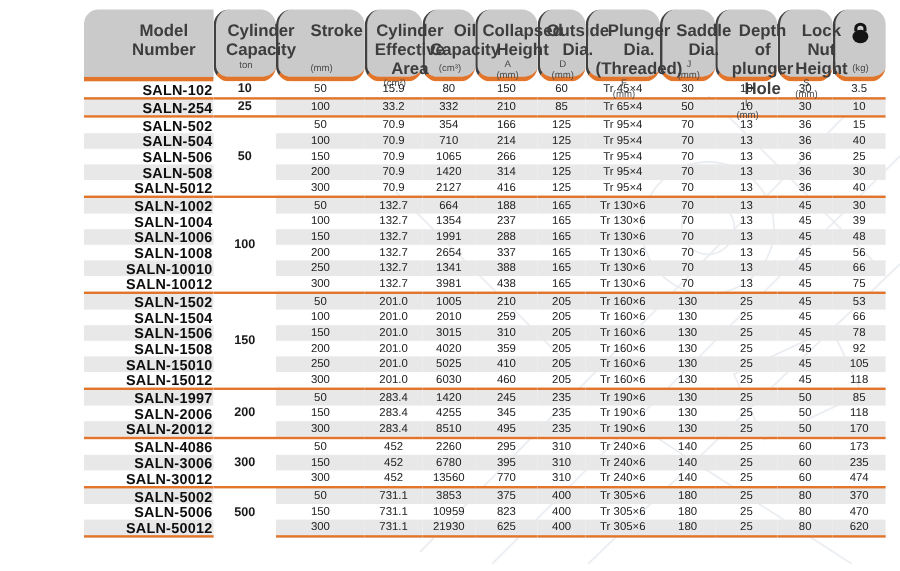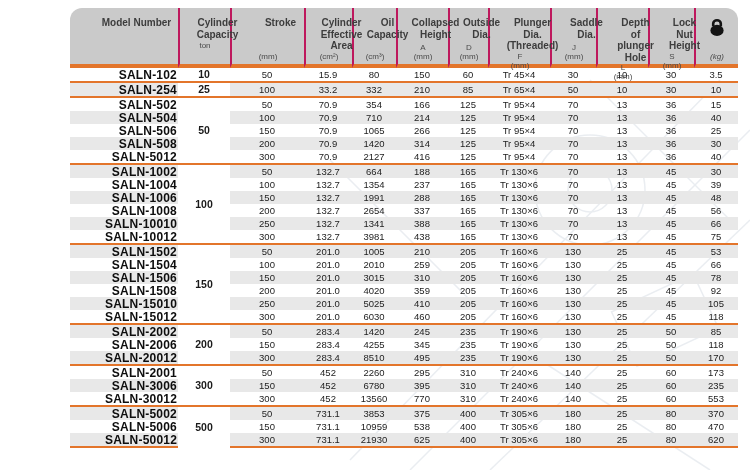--- a/index.html
+++ b/index.html
@@ -25,30 +25,30 @@
     border-collapse:separate;border-spacing:0;
     table-layout:fixed;
   }
   
   thead th{
     background:var(--header-gray);
     border-bottom:4px solid var(--orange);
     padding:0;vertical-align:top;
     font-weight:bold;color:#3d3d3d;
   }
-  thead th + th{border-left:2px solid #be185d;}
+  thead th + th{border-left:2px solid #404040;border-radius:13px;}
   thead th:first-child{border-top-left-radius:12px;}
-  thead th:last-child{border-top-right-radius:12px;font-style:italic;}
+  thead th:last-child{border-top-right-radius:12px;}
   .hwrap{
     height:56px;box-sizing:border-box;
     padding:9px 2px 3px 2px;
     display:flex;flex-direction:column;align-items:center;
     text-align:center;line-height:1.15;
   }
-  .htitle{font-size:10px;font-weight:bold;margin-left:25px;}
+  .htitle{font-size:14px;font-weight:bold;margin-left:25px;}
   .hsub{font-size:8px;font-weight:normal;color:#4a4a4a;margin-top:1px;}
   .hcode{font-size:8px;font-weight:normal;color:#4a4a4a;margin-top:auto;}
   .hunit{font-size:8px;font-weight:normal;color:#4a4a4a;}
   .hcode:empty{margin-top:auto;}
   .hwrap .spacer{margin-top:auto;}
   .kicon{margin-top:1px;}
   
   tbody td{
     height:13px;padding:0 1px;
     font-size:9.5px;color:#222;
@@ -436,21 +436,21 @@
           <td>6030</td>
           <td>460</td>
           <td>205</td>
           <td>Tr 160×6</td>
           <td>130</td>
           <td>25</td>
           <td>45</td>
           <td>118</td>
         </tr>
         <tr class="gray group-start">
-          <td class="model">SALN-2002</td>
+          <td class="model">SALN-1997</td>
           <td class="cap" rowspan="3">200</td>
           <td>50</td>
           <td>283.4</td>
           <td>1420</td>
           <td>245</td>
           <td>235</td>
           <td>Tr 190×6</td>
           <td>130</td>
           <td>25</td>
           <td>50</td>
@@ -476,21 +476,21 @@
           <td>8510</td>
           <td>495</td>
           <td>235</td>
           <td>Tr 190×6</td>
           <td>130</td>
           <td>25</td>
           <td>50</td>
           <td>170</td>
         </tr>
         <tr class="group-start">
-          <td class="model">SALN-2001</td>
+          <td class="model">SALN-4086</td>
           <td class="cap" rowspan="3">300</td>
           <td>50</td>
           <td>452</td>
           <td>2260</td>
           <td>295</td>
           <td>310</td>
           <td>Tr 240×6</td>
           <td>140</td>
           <td>25</td>
           <td>60</td>
@@ -513,42 +513,42 @@
           <td class="model">SALN-30012</td>
           <td>300</td>
           <td>452</td>
           <td>13560</td>
           <td>770</td>
           <td>310</td>
           <td>Tr 240×6</td>
           <td>140</td>
           <td>25</td>
           <td>60</td>
-          <td>553</td>
+          <td>474</td>
         </tr>
         <tr class="gray group-start">
           <td class="model">SALN-5002</td>
           <td class="cap" rowspan="3">500</td>
           <td>50</td>
           <td>731.1</td>
           <td>3853</td>
           <td>375</td>
           <td>400</td>
           <td>Tr 305×6</td>
           <td>180</td>
           <td>25</td>
           <td>80</td>
           <td>370</td>
         </tr>
         <tr>
           <td class="model">SALN-5006</td>
           <td>150</td>
           <td>731.1</td>
           <td>10959</td>
-          <td>538</td>
+          <td>823</td>
           <td>400</td>
           <td>Tr 305×6</td>
           <td>180</td>
           <td>25</td>
           <td>80</td>
           <td>470</td>
         </tr>
         <tr class="gray last-row">
           <td class="model">SALN-50012</td>
           <td>300</td>

